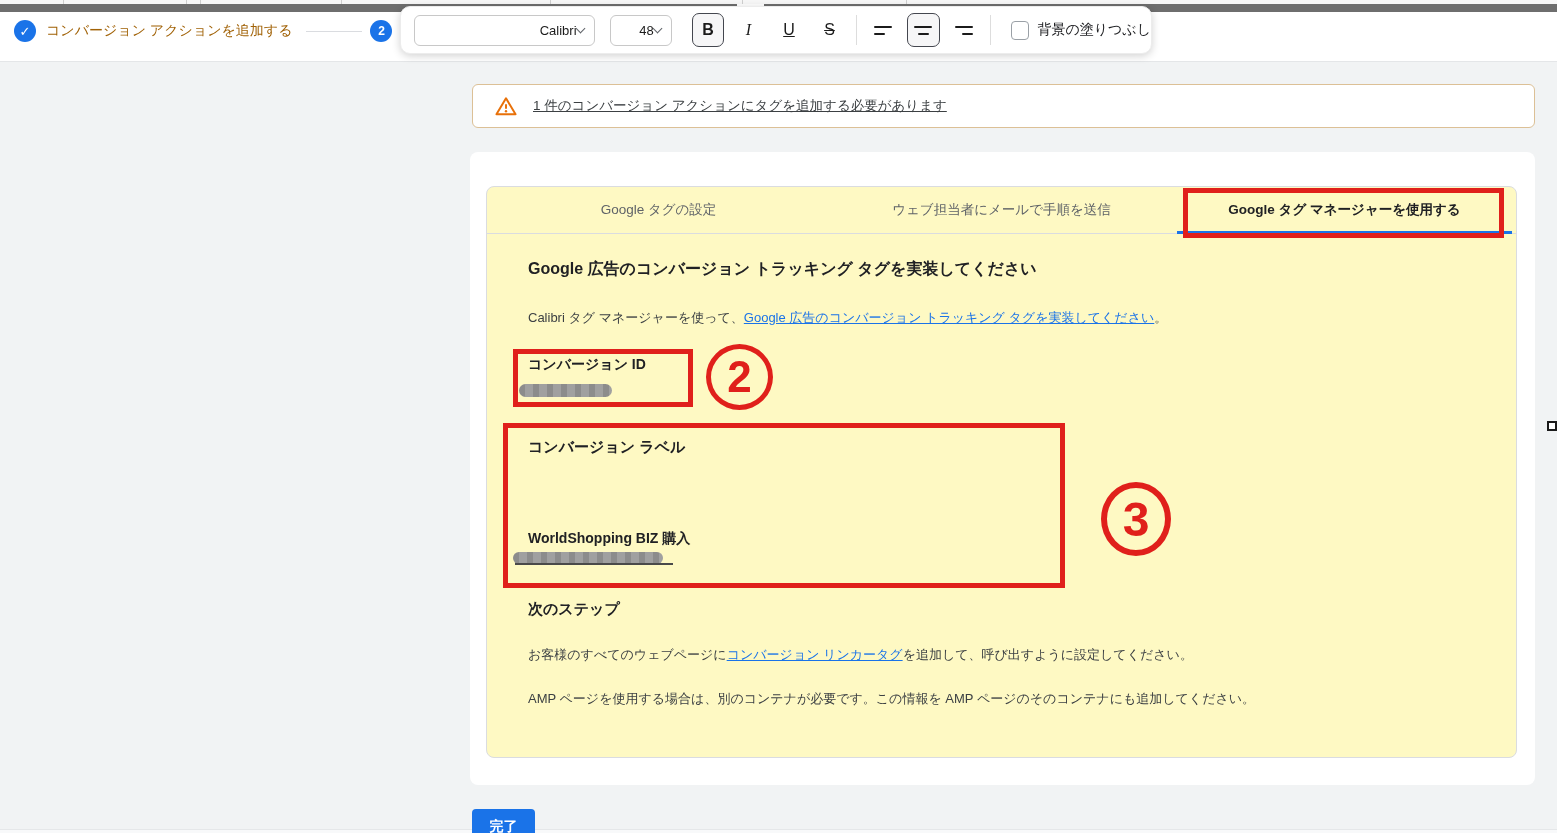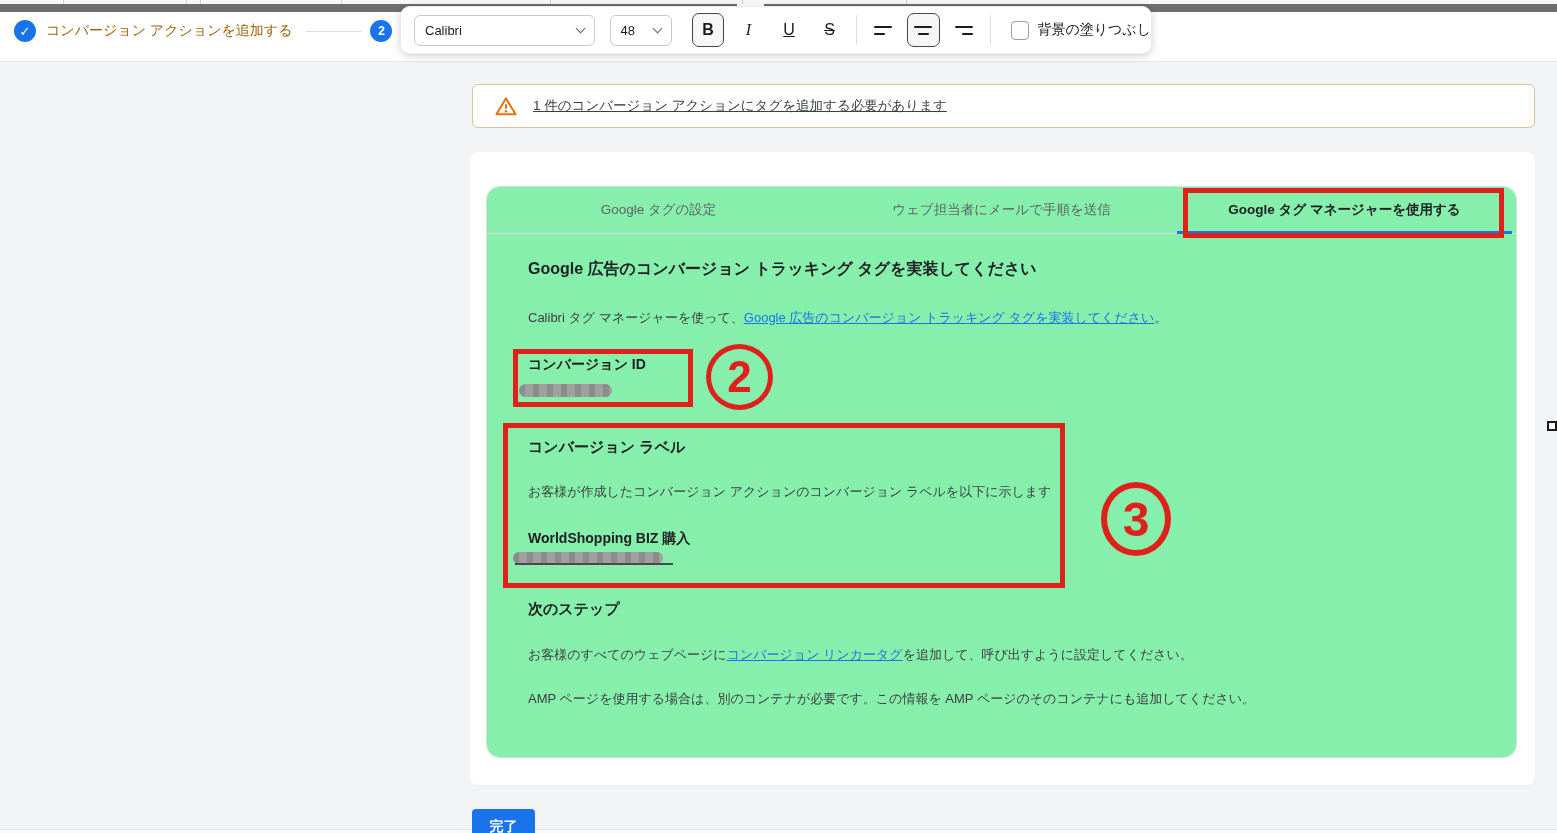--- a/index.html
+++ b/index.html
@@ -30,21 +30,21 @@
 
   
   .toolbar {
     left:400px; top:6px; width:752px; height:48px; background:#fff;
     border:1px solid #ececec; border-radius:10px;
     box-shadow:0 2px 8px rgba(0,0,0,.18);
     display:flex; align-items:center; padding-left:13px; z-index:30;
   }
   .select-box {
     height:31px; border:1px solid #c8c8c8; border-radius:6px; background:#fff;
-    display:flex; align-items:center; justify-content:space-between;
+    display:flex; align-items:center; justify-content:flex-end;
     padding:0 10px; font-size:13px; color:#1b1b1b; cursor:default;
   }
   .chev { width:7px; height:7px; border-right:1.5px solid #5f6368; border-bottom:1.5px solid #5f6368; transform:rotate(45deg); margin-top:-3px; }
   .fmt-btn {
     width:34px; height:34px; display:flex; align-items:center; justify-content:center;
     font-size:16px; color:#1b1b1b; border-radius:7px; margin-left:8px;
   }
   .fmt-btn.selected { border:1.5px solid #44474f; background:#f6f6f7; }
   .tb-divider { width:1px; height:30px; background:#dddddd; margin:0 10px; }
   .align-icon { display:flex; flex-direction:column; gap:5px; width:18px; }
@@ -60,21 +60,21 @@
   
   .warn-banner {
     left:472px; top:84px; width:1063px; height:44px; background:#fff;
     border:1px solid #dcc096; border-radius:6px;
     display:flex; align-items:center; padding-left:22px;
   }
   .warn-text { font-size:13.5px; color:#3c4043; margin-left:16px;text-decoration:underline; }
 
   
   .outer-panel { left:470px; top:152px; width:1065px; height:633px; background:#fff; border-radius:8px; }
-  .inner-card { left:486px; top:186px; width:1031px; height:572px; background:#86efac; border:1px solid #dadce0; border-radius:14px;padding-left:43px; }
+  .inner-card { left:486px; top:186px; width:1031px; height:572px; background:#fef9c3; border:1px solid #dadce0; border-radius:8px;padding-left:43px; }
 
   .tabs-row { position:absolute; left:0; top:0; width:100%; height:47px; display:flex; border-bottom:1px solid #dadce0; }
   .tab { flex:1; display:flex; align-items:center; justify-content:center; font-size:13.5px; color:#5f6368; position:relative; cursor:default; }
   .tab.active { color:#202124; font-weight:bold; }
   .tab.active .tab-underline { position:absolute; left:4px; right:4px; bottom:-1px; height:3px; background:#1a73e8; }
 
   .content-text { left:41px; color:#3c4043; }
   .h-main { font-size:16px; font-weight:bold; color:#202124; }
   .h-sec  { font-size:15px; font-weight:bold; color:#202124; }
   .h-sub  { font-size:14px; font-weight:bold; color:#202124; }
@@ -197,21 +197,20 @@
   </div>
 
   <div class="abs content-text h-main" style="top:72px">Google 広告のコンバージョン トラッキング タグを実装してください</div>
 
   <p class="abs content-text body-text" style="top:122px"><span>Calibri タグ マネージャーを使って、</span><a class="link">Google 広告のコンバージョン トラッキング タグを実装してください</a><span>。</span></p>
 
   <div class="abs content-text h-sub" style="top:169px">コンバージョン ID</div>
   <div class="abs redact-bar" style="left:32px; top:197px; width:93px; height:13px;"></div>
 
   <div class="abs content-text h-sec" style="top:251px">コンバージョン ラベル</div>
-  <div class="abs content-text body-text" style="top:296px">お客様が作成したコンバージョン アクションのコンバージョン ラベルを以下に示します</div>
 
   <div class="abs content-text h-sub" style="top:343px">WorldShopping BIZ 購入</div>
   <div class="abs redact-bar" style="left:26px; top:365px; width:150px; height:12px; border-radius:6px;"></div>
   <div class="abs redact-line" style="left:28px; top:376px; width:158px;"></div>
 
   <div class="abs content-text h-sec" style="top:413px">次のステップ</div>
 
   <p class="abs content-text body-text" style="top:459px"><span>お客様のすべてのウェブページに</span><a class="link">コンバージョン リンカータグ</a><span>を追加して、呼び出すように設定してください。</span></p>
 
   <div class="abs content-text body-text" style="top:503px">AMP ページを使用する場合は、別のコンテナが必要です。この情報を AMP ページのそのコンテナにも追加してください。</div>

